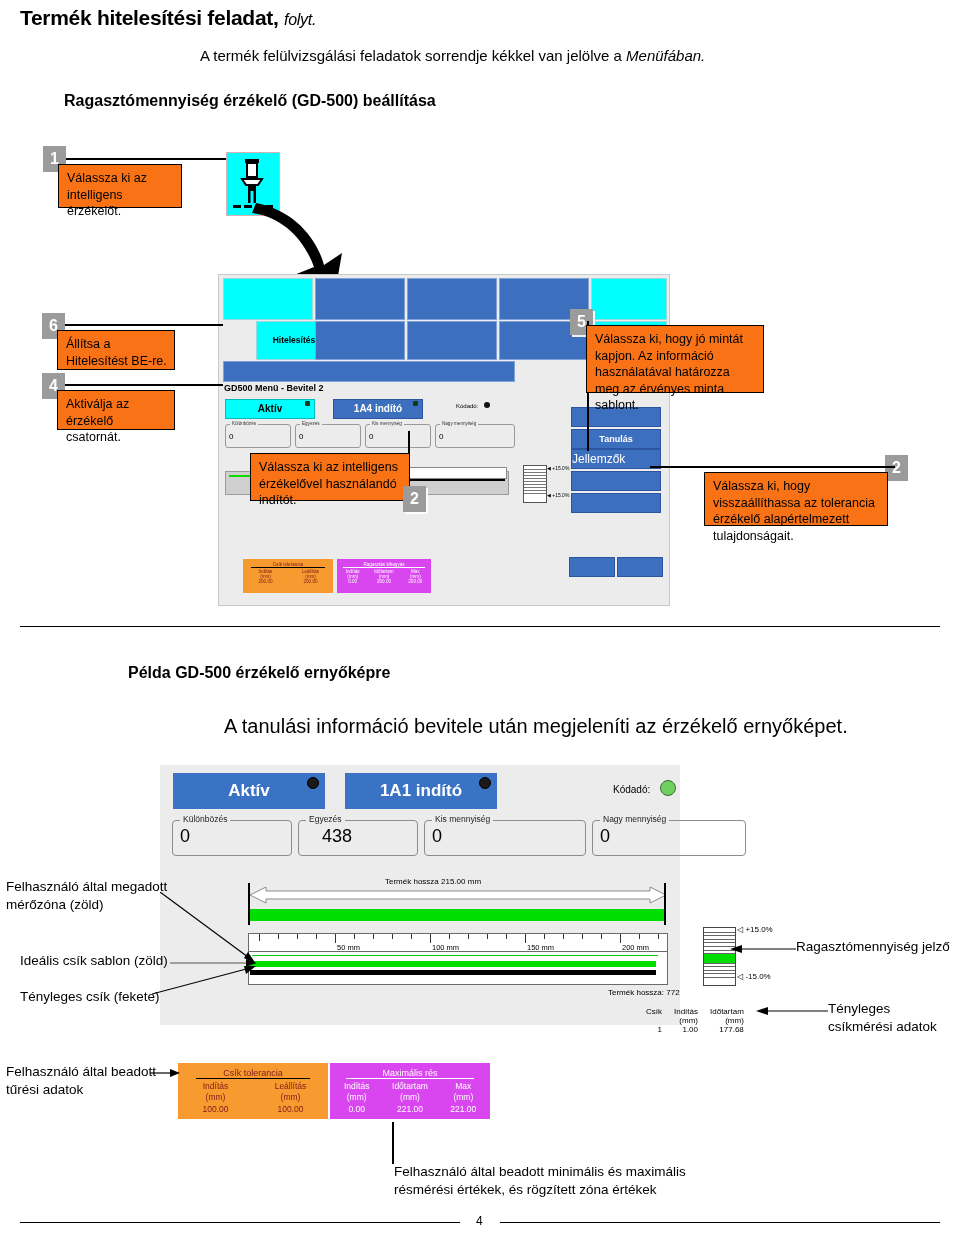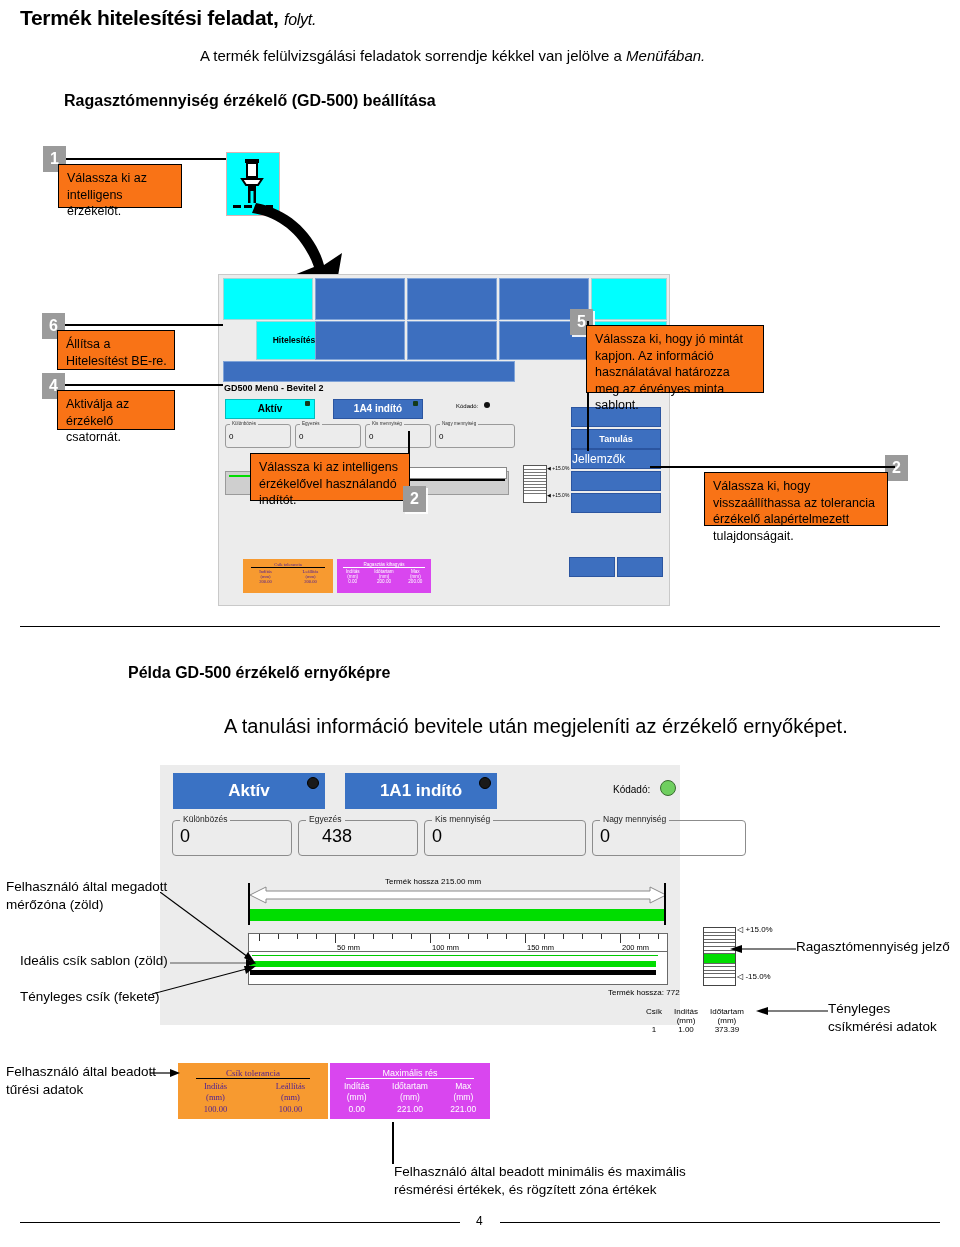--- a/index.html
+++ b/index.html
@@ -42,36 +42,36 @@
   .fieldbox{border:1px solid #9a9a9a;border-radius:3px;background:#ececec;}
   .fieldlab{font-size:4.6px;color:#333;background:#ececec;padding:0 2px;}
   .fieldval{font-size:8px;}
   .led{border-radius:50%;background:#111;}
   .led.green{background:#6fcf5f;border:1px solid #3a6b30;}
   .strip{background:#cfcfcf;border:1px solid #9a9a9a;}
   .bar-green{background:#00dd00;}
   .bar-black{background:#000;}
   .gauge{background:#fff;border:1px solid #555;}
   .gauge .ln{height:1px;background:#777;margin-top:2px;}
-  .tol-orange{background:#f79a30;color:#4c1d95;font-family:Liberation Serif, serif;}
+  .tol-orange{background:#f79a30;color:#7f1d1d;}
   .tol-green{background:#d946ef;color:#fff;}
   .tol-t{font-size:4.6px;text-align:center;}
 
   
   .big{background:#ececec;}
   .bbtn{background:#3a72c4;color:#fff;font-weight:bold;font-size:17px;
         display:flex;align-items:center;justify-content:center;}
   .bfield{border:1px solid #8c8c8c;border-radius:4px;}
   .bflab{font-size:8.5px;background:#ececec;padding:0 3px;color:#222;}
   .bfval{font-size:18px;}
   .ruler{background:#fff;border:1px solid #6a6a6a;}
   .tick{position:absolute;width:1px;background:#333;top:0;}
   .rlab{position:absolute;font-size:7.5px;top:9px;}
   .tbl{font-size:8px;}
-  .tbl td{padding:0 6px;text-align:center;margin-top:31px;}
+  .tbl td{padding:0 6px;text-align:right;margin-top:31px;}
   .tbl .hd{border-bottom:1px solid #000;font-size:8px;}
   .annot{font-size:13.5px;line-height:1.3;}
   .hr{background:#000;height:1px;}
   .pg{font-size:12px;}
   .gauge2{background:#fff;border:1px solid #444;}
   .gauge2 .ln{height:1px;background:#666;margin-top:2.6px;}
 </style>
 </head>
 <body>
 
@@ -365,21 +365,21 @@
       <td>Időtartam</td>
     </tr>
     <tr>
       <td></td>
       <td>(mm)</td>
       <td>(mm)</td>
     </tr>
     <tr>
       <td>1</td>
       <td>1.00</td>
-      <td>373.39</td>
+      <td>177.68</td>
     </tr>
   </tbody>
     </table>
 </div>
 
 <div class="abs tol-orange" style="left:178px;top:1063px;width:150px;height:56px;">
   <div style="text-align:center;font-size:9px;padding-top:5px;border-bottom:1px solid #000;margin:0 18px 2px;">Csík tolerancia</div>
   <div style="display:flex;font-size:8.5px;text-align:center;line-height:1.35;">
     <div style="flex:1;">
       <div>Indítás</div>

